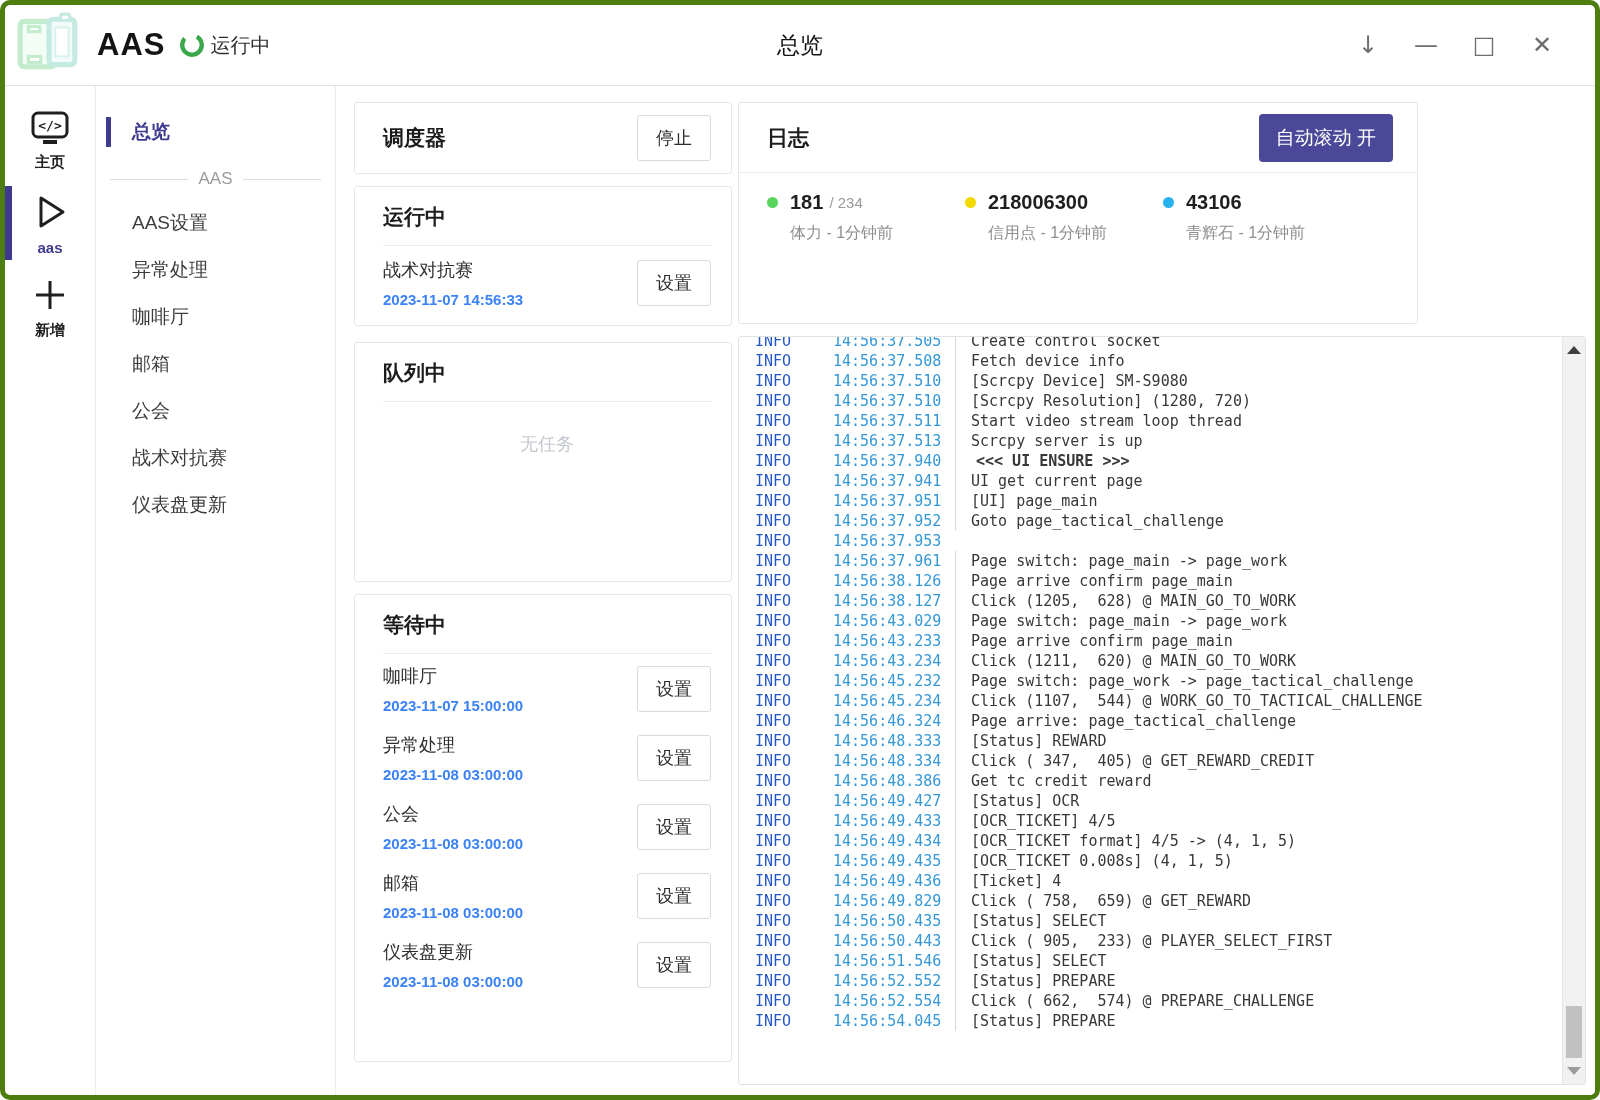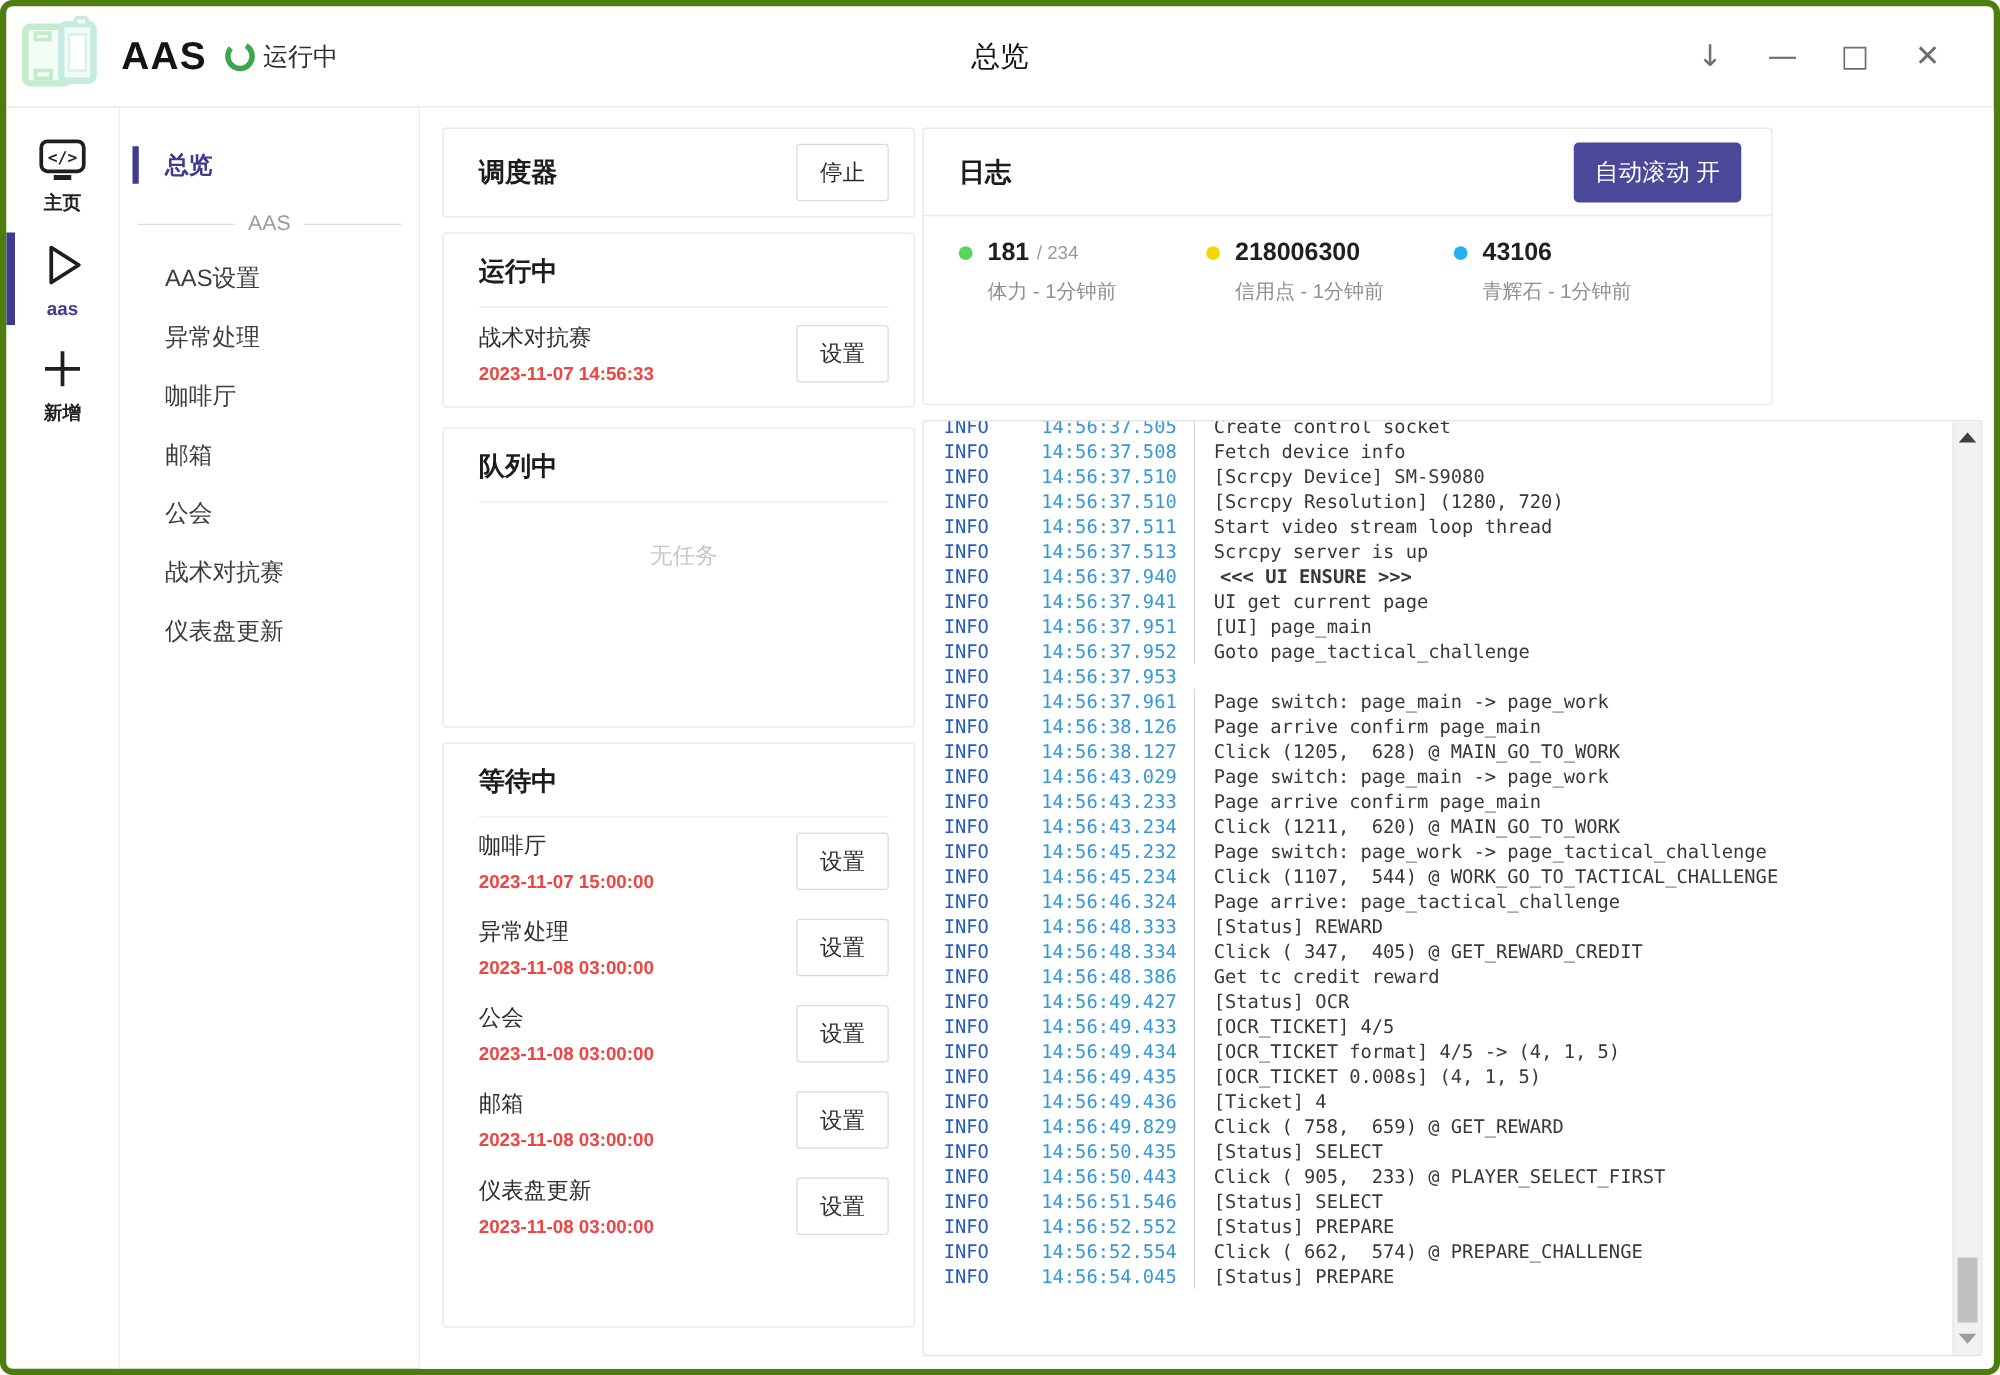--- a/index.html
+++ b/index.html
@@ -57,21 +57,21 @@
          font-family:inherit; text-align:center; }
 
   #card-scheduler { left:18px; top:16px; width:378px; height:72px;
                     display:flex; align-items:center; justify-content:space-between;
                     padding:0 20px 0 28px; }
 
   #card-running { left:18px; top:100px; width:378px; height:140px; padding:16px 20px 0 28px; }
   .card-head { padding-bottom:14px; border-bottom:1px solid #ebebeb; }
   .task-row { display:flex; justify-content:space-between; align-items:center; padding:12px 0 10px; }
   .task-name { font-size:18px; color:#2e2e2e; margin-bottom:9px; }
-  .task-time { font-size:15px; font-weight:700; color:#ef4444; }
+  .task-time { font-size:15px; font-weight:700; color:#3b82f6; }
 
   #card-queue { left:18px; top:256px; width:378px; height:240px; padding:16px 20px 0 28px; }
   .empty-text { text-align:center; margin-top:30px; font-size:18px; color:#c4c8ce; }
 
   #card-waiting { left:18px; top:508px; width:378px; height:468px; padding:16px 20px 0 28px; }
   #card-waiting .task-row { padding:10px 0 9px; }
 
   
   #card-loghead { left:402px; top:16px; width:680px; height:222px; }
   .log-head-row { display:flex; align-items:center; justify-content:space-between;

